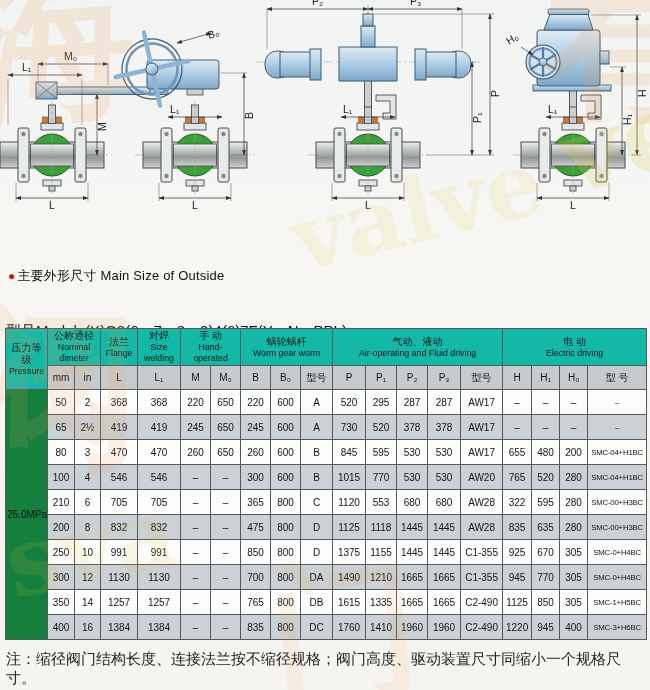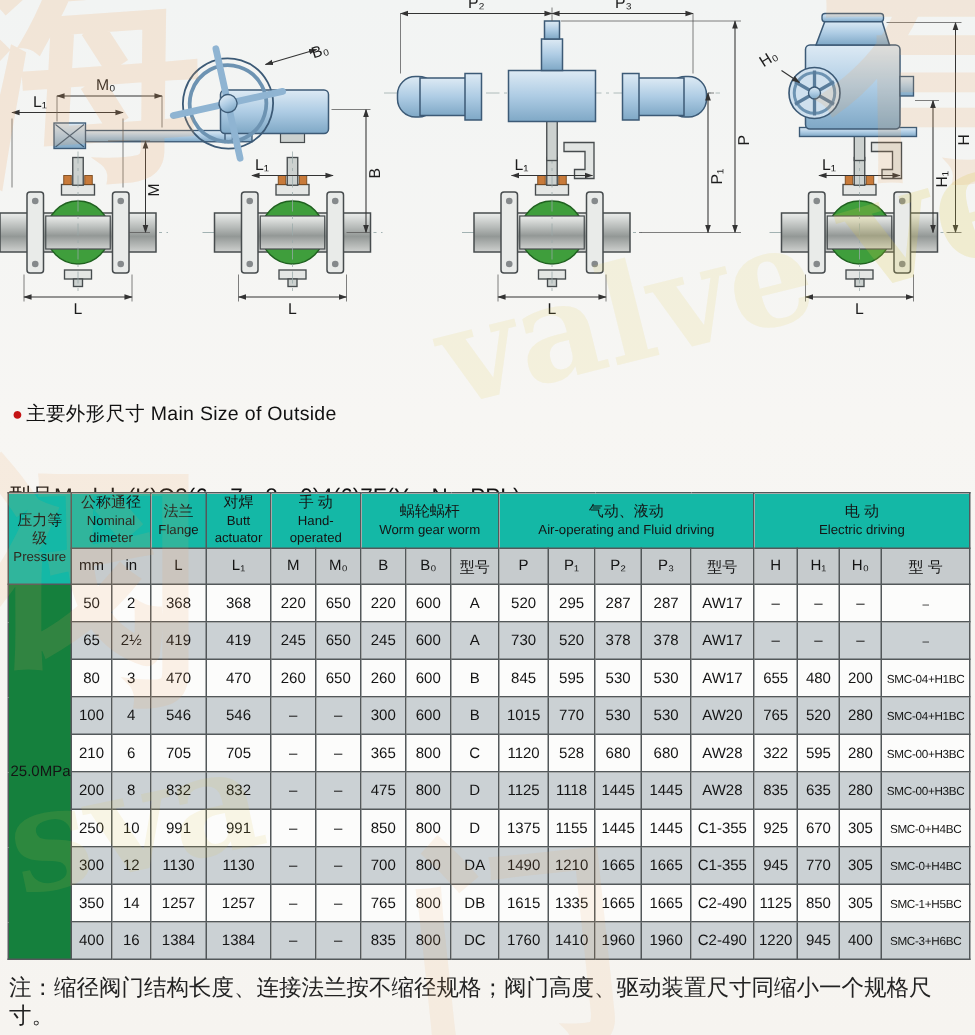--- a/index.html
+++ b/index.html
@@ -273,21 +273,21 @@
             <th colspan="2">
               <div class="zh">公称通径</div>
               <div class="en">Nominal dimeter</div>
             </th>
             <th colspan="1">
               <div class="zh">法兰</div>
               <div class="en">Flange</div>
             </th>
             <th colspan="1">
               <div class="zh">对焊</div>
-              <div class="en">Butt actuator</div>
+              <div class="en">Size welding</div>
             </th>
             <th colspan="2">
               <div class="zh">手 动</div>
               <div class="en">Hand-operated</div>
             </th>
             <th colspan="3">
               <div class="zh">蜗轮蜗杆</div>
               <div class="en">Worm gear worm</div>
             </th>
             <th colspan="5">
@@ -406,21 +406,21 @@
             <td>210</td>
             <td>6</td>
             <td>705</td>
             <td>705</td>
             <td>–</td>
             <td>–</td>
             <td>365</td>
             <td>800</td>
             <td>C</td>
             <td>1120</td>
-            <td>528</td>
+            <td>553</td>
             <td>680</td>
             <td>680</td>
             <td>AW28</td>
             <td>322</td>
             <td>595</td>
             <td>280</td>
             <td class="small">SMC-00+H3BC</td>
           </tr>
           <tr class="shaded">
             <td>200</td>

